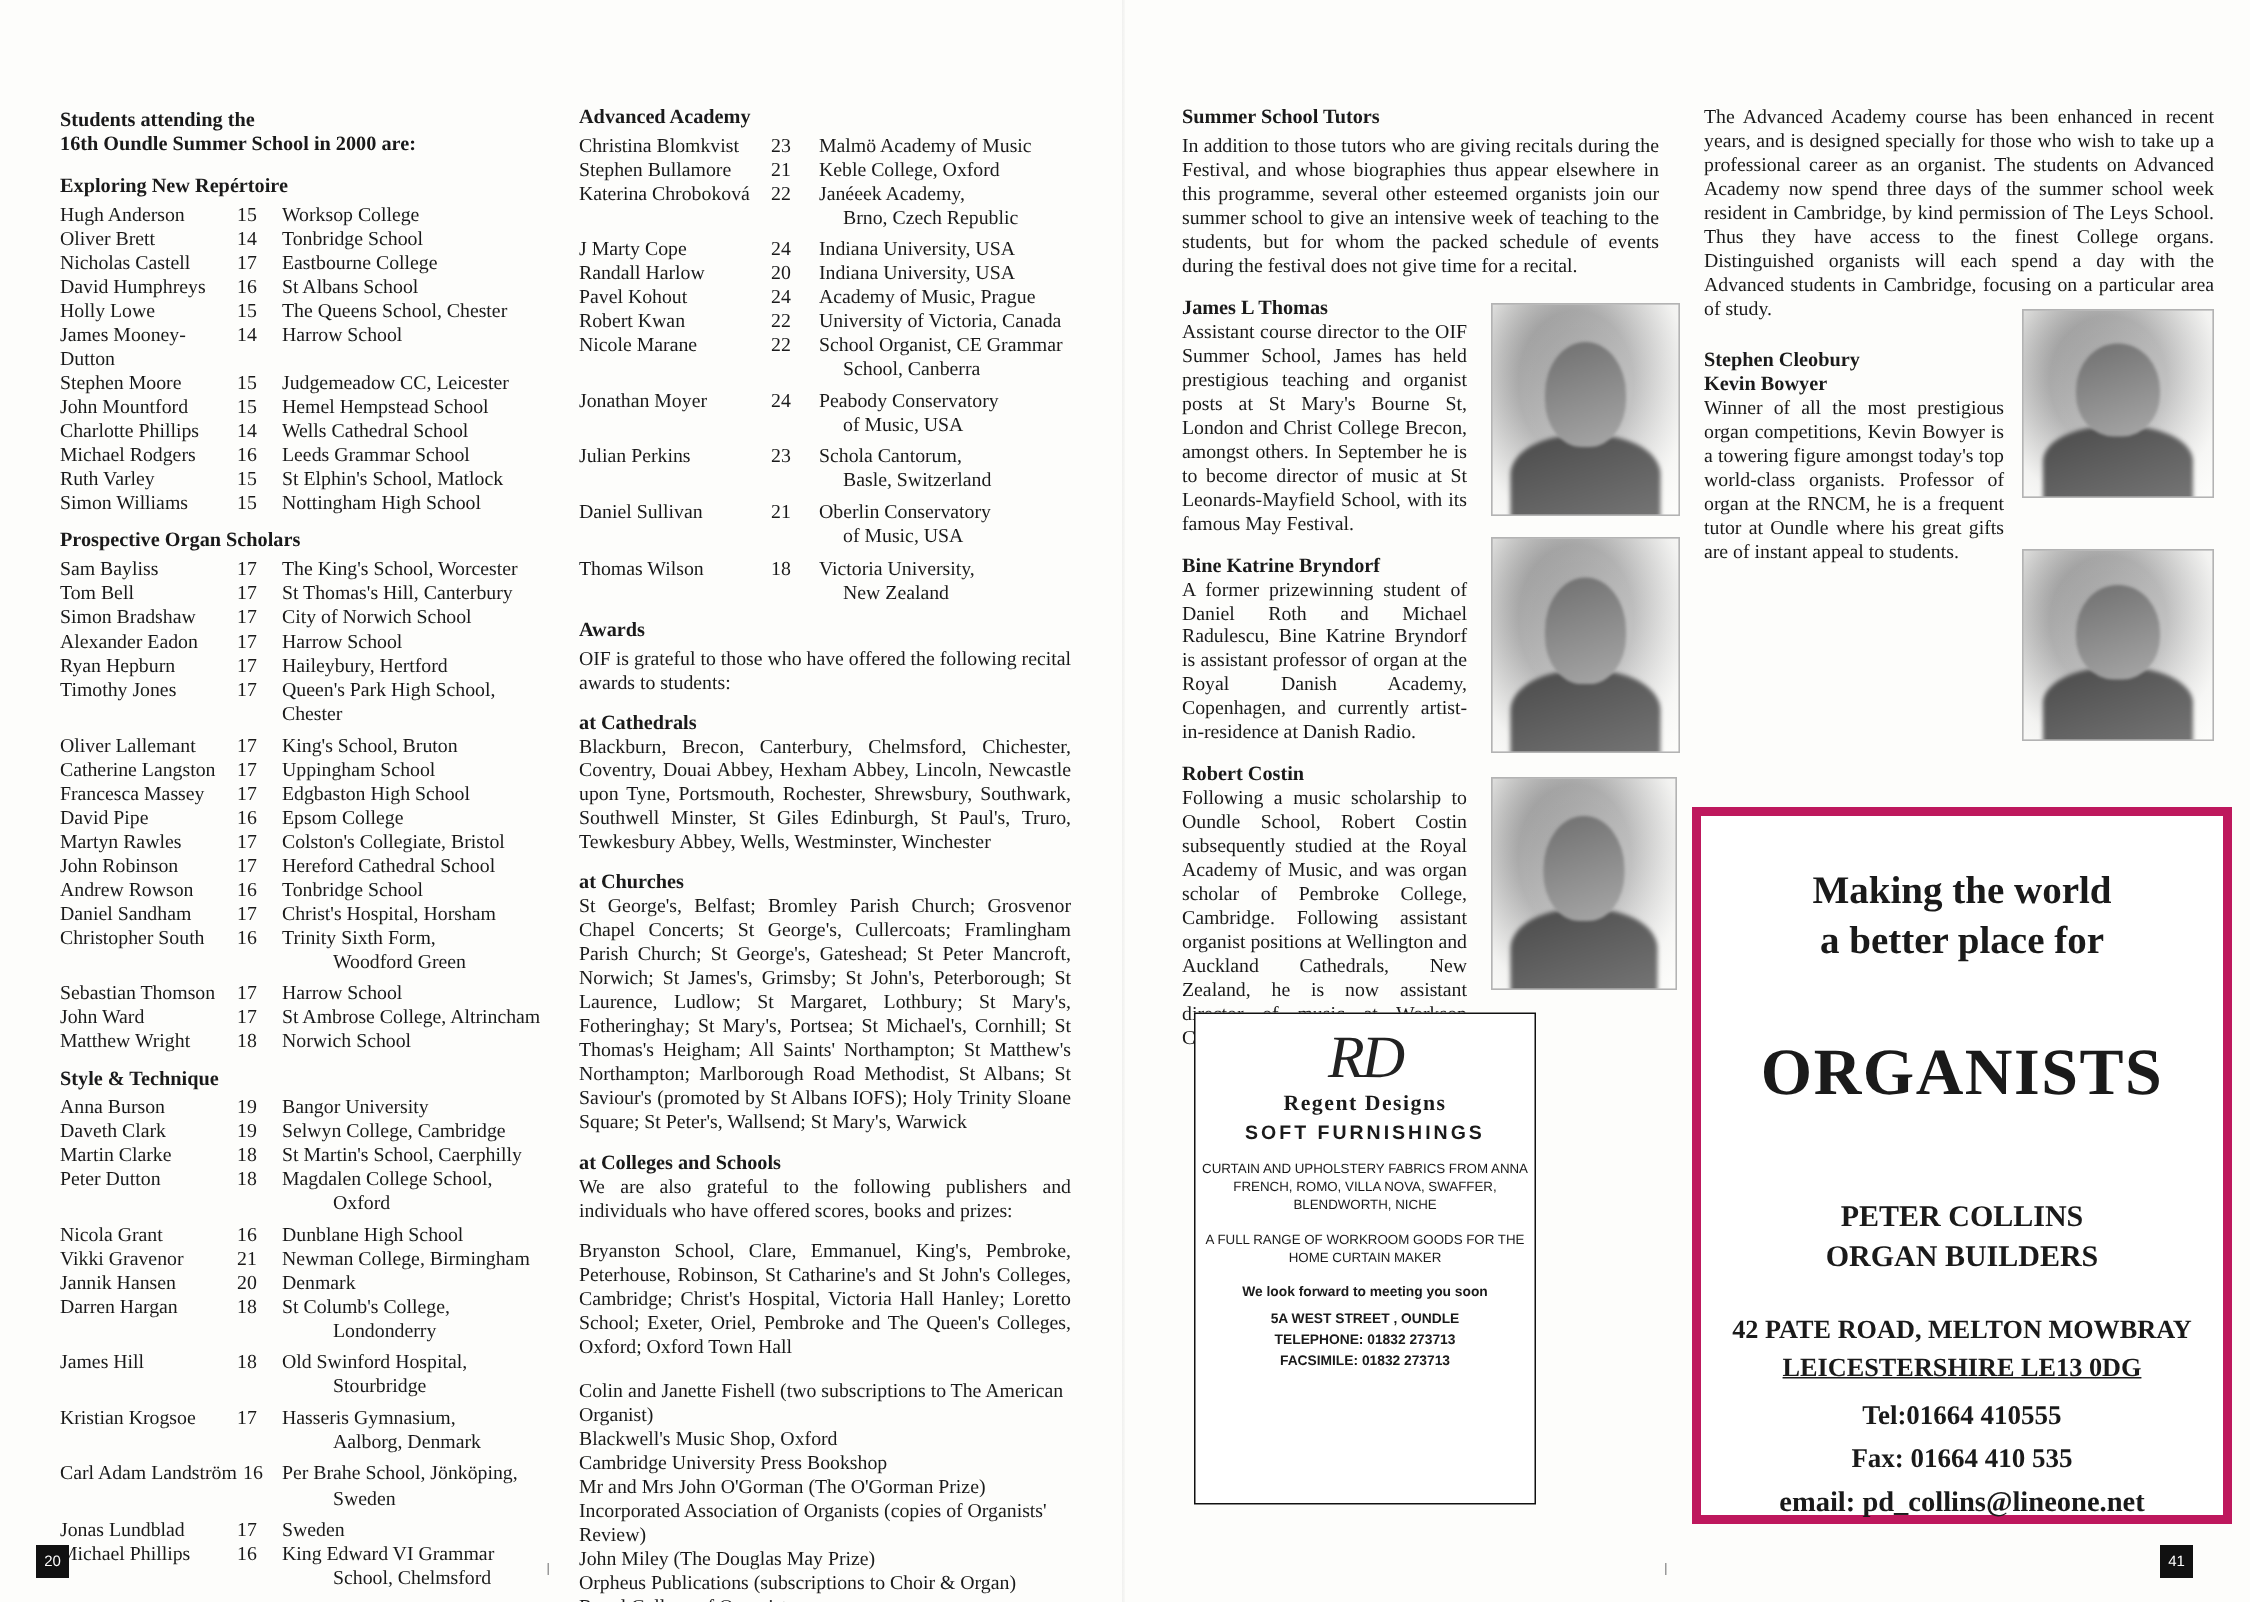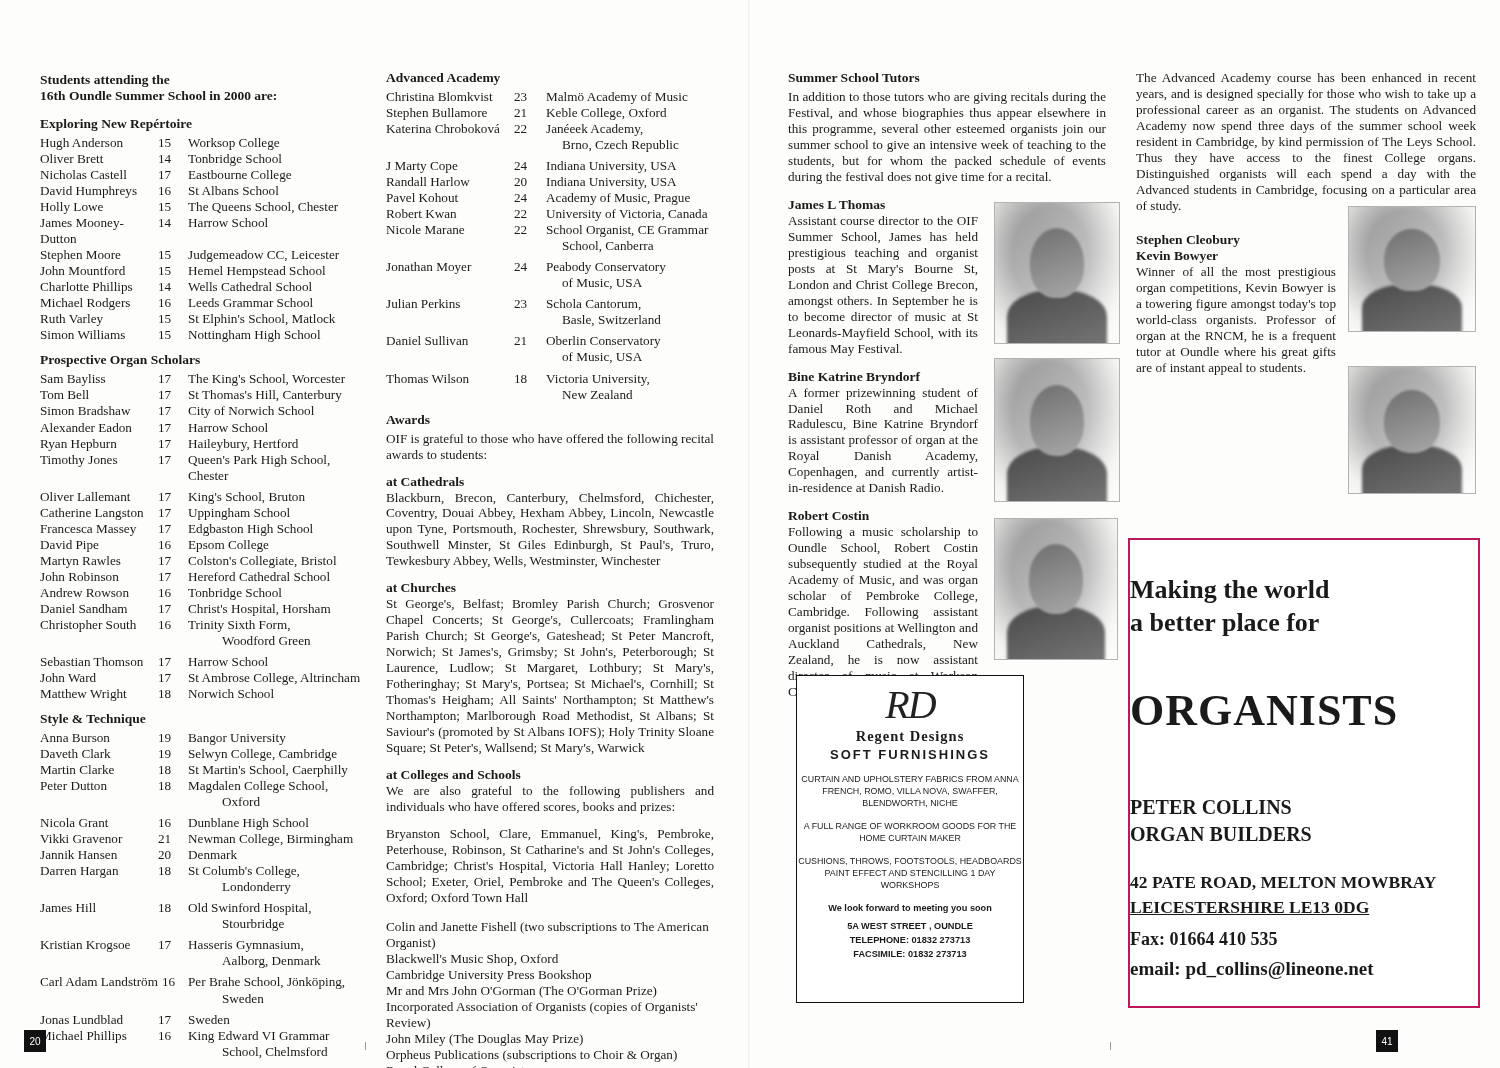--- a/index.html
+++ b/index.html
@@ -94,38 +94,39 @@
     font-size:14.5px;font-weight:bold;letter-spacing:1px;margin-top:4px;
   }
   #regent .rd-sub{font-size:13px;font-weight:bold;letter-spacing:2px;margin-top:2px;}
   #regent .blk{font-size:8.9px;line-height:1.35;margin-top:11px;}
   #regent .welcome{font-size:9.2px;font-weight:bold;margin-top:12px;}
   #regent .addr{font-size:9.2px;font-weight:bold;margin-top:7px;line-height:1.4;}
 
   
   #collins{
     position:absolute;left:1128px;top:538px;width:348px;height:466px;
-    border:2px solid #be185d;
+    border:6px solid #be185d;
     background:#fff;
+    text-align:center;
     font-family:"Liberation Serif", serif;
   }
   #collins .l1{font-size:26px;font-weight:bold;margin-top:34px;line-height:1.25;}
   #collins .big{font-size:44px;font-weight:bold;letter-spacing:1px;margin-top:46px;}
   #collins .l2{font-size:20px;font-weight:bold;margin-top:58px;line-height:1.35;}
   #collins .l3{font-size:17.5px;font-weight:bold;margin-top:22px;line-height:1.45;}
   #collins .l4{font-size:18px;font-weight:bold;margin-top:8px;}
 
   
   .pagenum{
     position:absolute;width:22px;height:22px;background:#111;color:#fff;
     font-family:"Liberation Sans", sans-serif;font-size:10px;
     display:flex;align-items:center;justify-content:center;
   }
   #pn-left{left:24px;top:1030px;}
-  #pn-right{left:1376px;top:1030px;}
+  #pn-right{left:1440px;top:1030px;}
 
   .spine{
     position:absolute;left:748px;top:0;width:2px;height:1068px;
     background:linear-gradient(to right, rgba(0,0,0,0.05), rgba(0,0,0,0.02));
   }
   .tick{position:absolute;width:1px;height:8px;background:#999;}
 </style>
 </head>
 <body>
 
@@ -602,35 +603,35 @@
       <div class="body"></div>
       <div class="head"></div>
   </div>
 
   <div id="regent">
     <div class="logo">RD</div>
     <div class="rd-name">Regent Designs</div>
     <div class="rd-sub">SOFT FURNISHINGS</div>
     <div class="blk">CURTAIN AND UPHOLSTERY FABRICS FROM ANNA FRENCH, ROMO, VILLA NOVA, SWAFFER, BLENDWORTH, NICHE</div>
     <div class="blk">A FULL RANGE OF WORKROOM GOODS FOR THE HOME CURTAIN MAKER</div>
-    <div class="blk">CUSHIONS, THROWS, FOOTSTOOLS, HEADBOARDS PAINT EFFECT AND STENCILLING 1 DAY WORKSHOPS</div>
     <div class="welcome">We look forward to meeting you soon</div>
     <div class="addr">5A WEST STREET , OUNDLE</div>
     <div class="addr" style="margin-top:1px;">TELEPHONE: 01832 273713</div>
     <div class="addr" style="margin-top:1px;">FACSIMILE: 01832 273713</div>
   </div>
 
   <div id="collins">
     <div class="l1">Making the world</div>
     <div class="l1" style="margin-top:0;">a better place for</div>
     <div class="big">ORGANISTS</div>
     <div class="l2">PETER COLLINS</div>
     <div class="l2" style="margin-top:0;">ORGAN BUILDERS</div>
     <div class="l3">42 PATE ROAD, MELTON MOWBRAY</div>
     <div class="l3" style="margin-top:0;text-decoration:underline;">LEICESTERSHIRE LE13 0DG</div>
+    <div class="l4">Tel:01664 410555</div>
     <div class="l4">Fax: 01664 410 535</div>
     <div class="l4" style="font-size:19px;">email:  pd_collins@lineone.net</div>
   </div>
 
   <div class="pagenum" id="pn-left">20</div>
   <div class="pagenum" id="pn-right">41</div>
 
 </div>
 
 </body></html>

